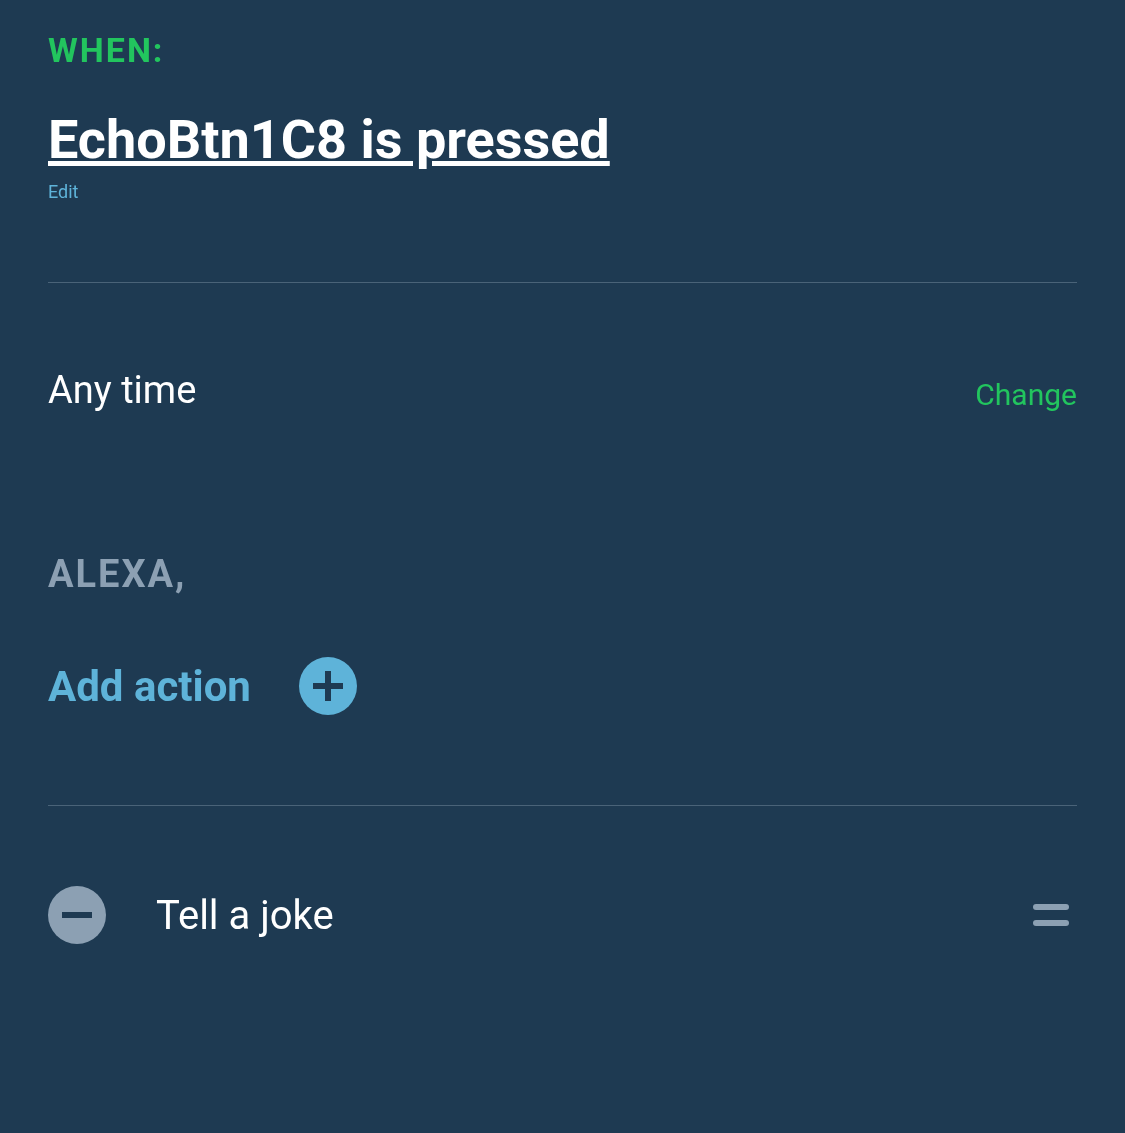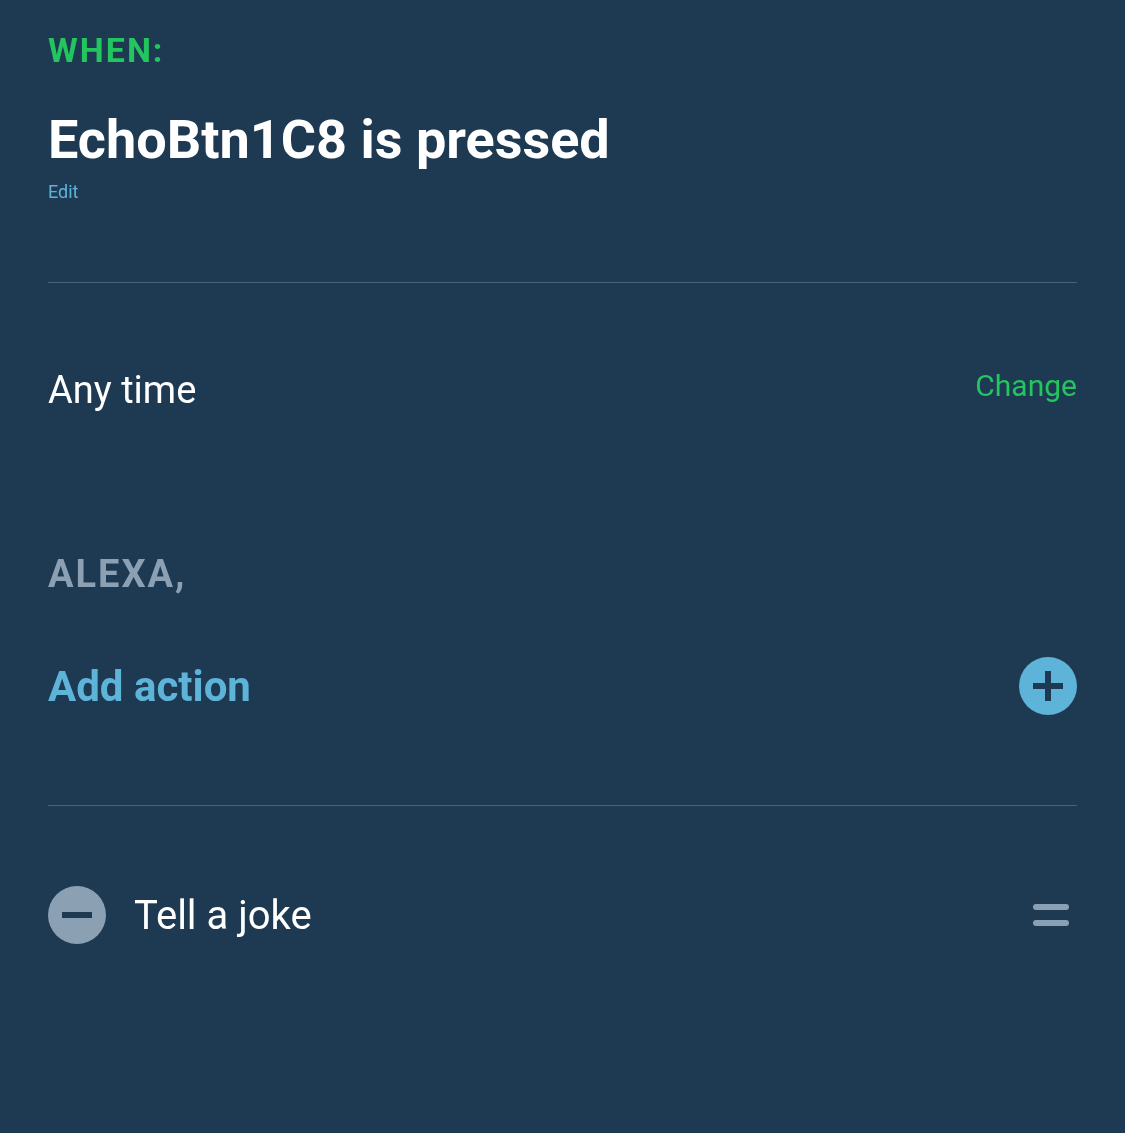--- a/index.html
+++ b/index.html
@@ -21,38 +21,39 @@
       font-weight: 700;
       letter-spacing: 2px;
       margin-bottom: 40px;
     }
     .trigger-title {
       color: #ffffff;
       font-size: 54px;
       font-weight: 700;
       line-height: 1.1;
       margin-bottom: 12px;
+      text-decoration: underline;
     }
     .edit-link {
       color: #5eb3d9;
       font-size: 18px;
       font-weight: 400;
       cursor: pointer;
       display: inline-block;
     }
     .divider {
       border: none;
       border-top: 1px solid #4a6378;
       margin-top: 80px;
       margin-bottom: 0;
     }
     .time-row {
       display: flex;
       justify-content: space-between;
-      align-items: flex-start;
+      align-items: flex-end;
       padding-top: 85px;
       padding-bottom: 90px;
     }
     .time-label {
       color: #ffffff;
       font-size: 38px;
       font-weight: 400;
     }
     .change-link {
       color: #22c55e;
@@ -63,21 +64,20 @@
     .alexa-header {
       color: #8ca0b3;
       font-size: 38px;
       font-weight: 700;
       letter-spacing: 2px;
       margin-top: 50px;
       margin-bottom: 61px;
     }
     .add-action-row {
       display: flex;
-      justify-content: space-between;
       align-items: center;
       padding-bottom: 90px;
       cursor: pointer;
       gap: 48px;
     }
     .add-action-label {
       color: #5eb3d9;
       font-size: 42px;
       font-weight: 700;
     }
@@ -106,21 +106,21 @@
       height: 30px;
     }
     .divider2 {
       border: none;
       border-top: 1px solid #4a6378;
     }
     .action-item {
       display: flex;
       align-items: center;
       padding-top: 80px;
-      gap: 28px;
+      gap: 50px;
     }
     .remove-icon {
       width: 58px;
       height: 58px;
       background-color: #8ca0b3;
       border-radius: 50%;
       display: flex;
       align-items: center;
       justify-content: center;
       position: relative;

